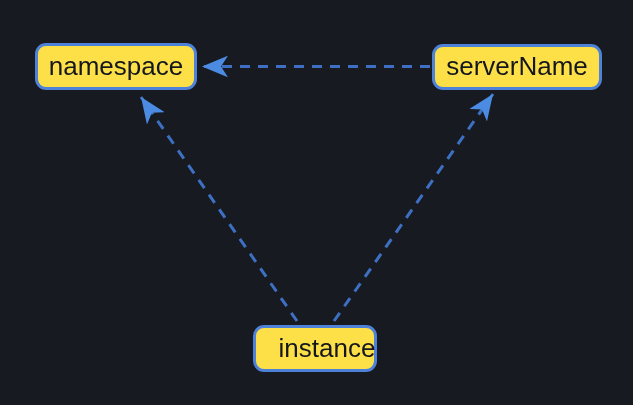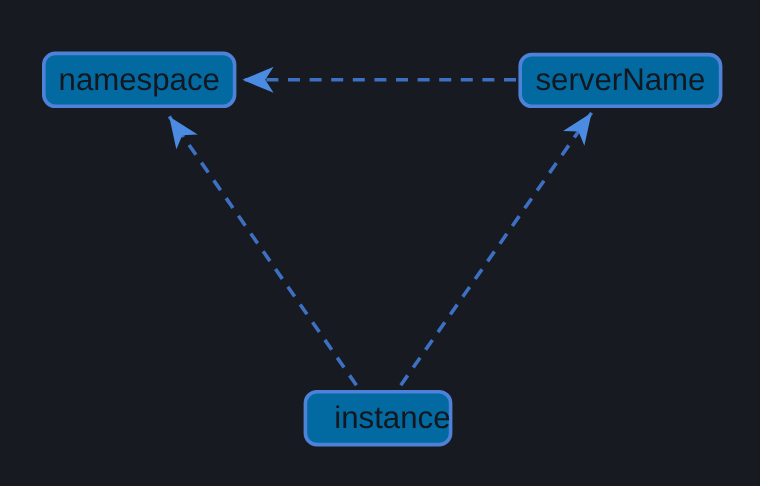--- a/index.html
+++ b/index.html
@@ -22,21 +22,21 @@
     width: 633px;
     height: 405px;
     display: block;
   }
   .node {
     position: absolute;
     box-sizing: border-box;
     display: flex;
     align-items: center;
     justify-content: center;
-    background: #0369a1;
+    background: #fde047;
     border: 3px solid #4d82d8;
     border-radius: 11px;
     color: #14171d;
     font-size: 26px;
     line-height: 1;
     white-space: nowrap;
     user-select: none;
   }
   .node span { transform: translateY(-1px); }
   #node-namespace  { left: 35px;  top: 43px;  width: 162px; height: 47px; }

